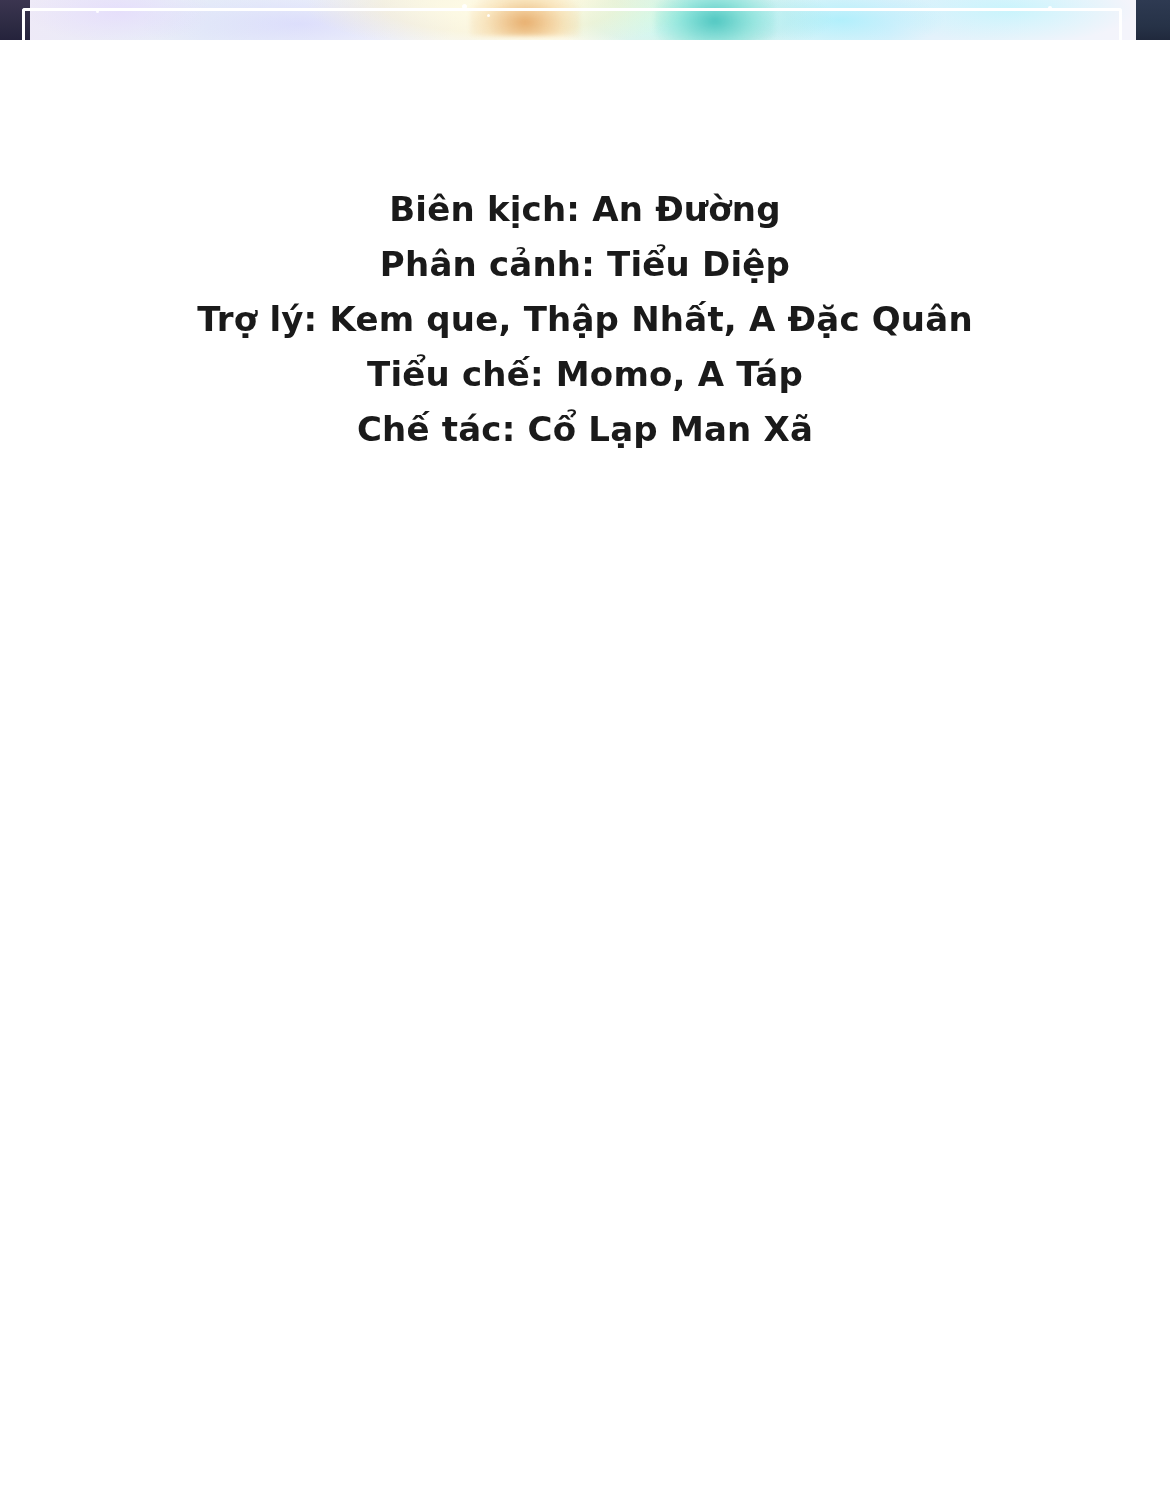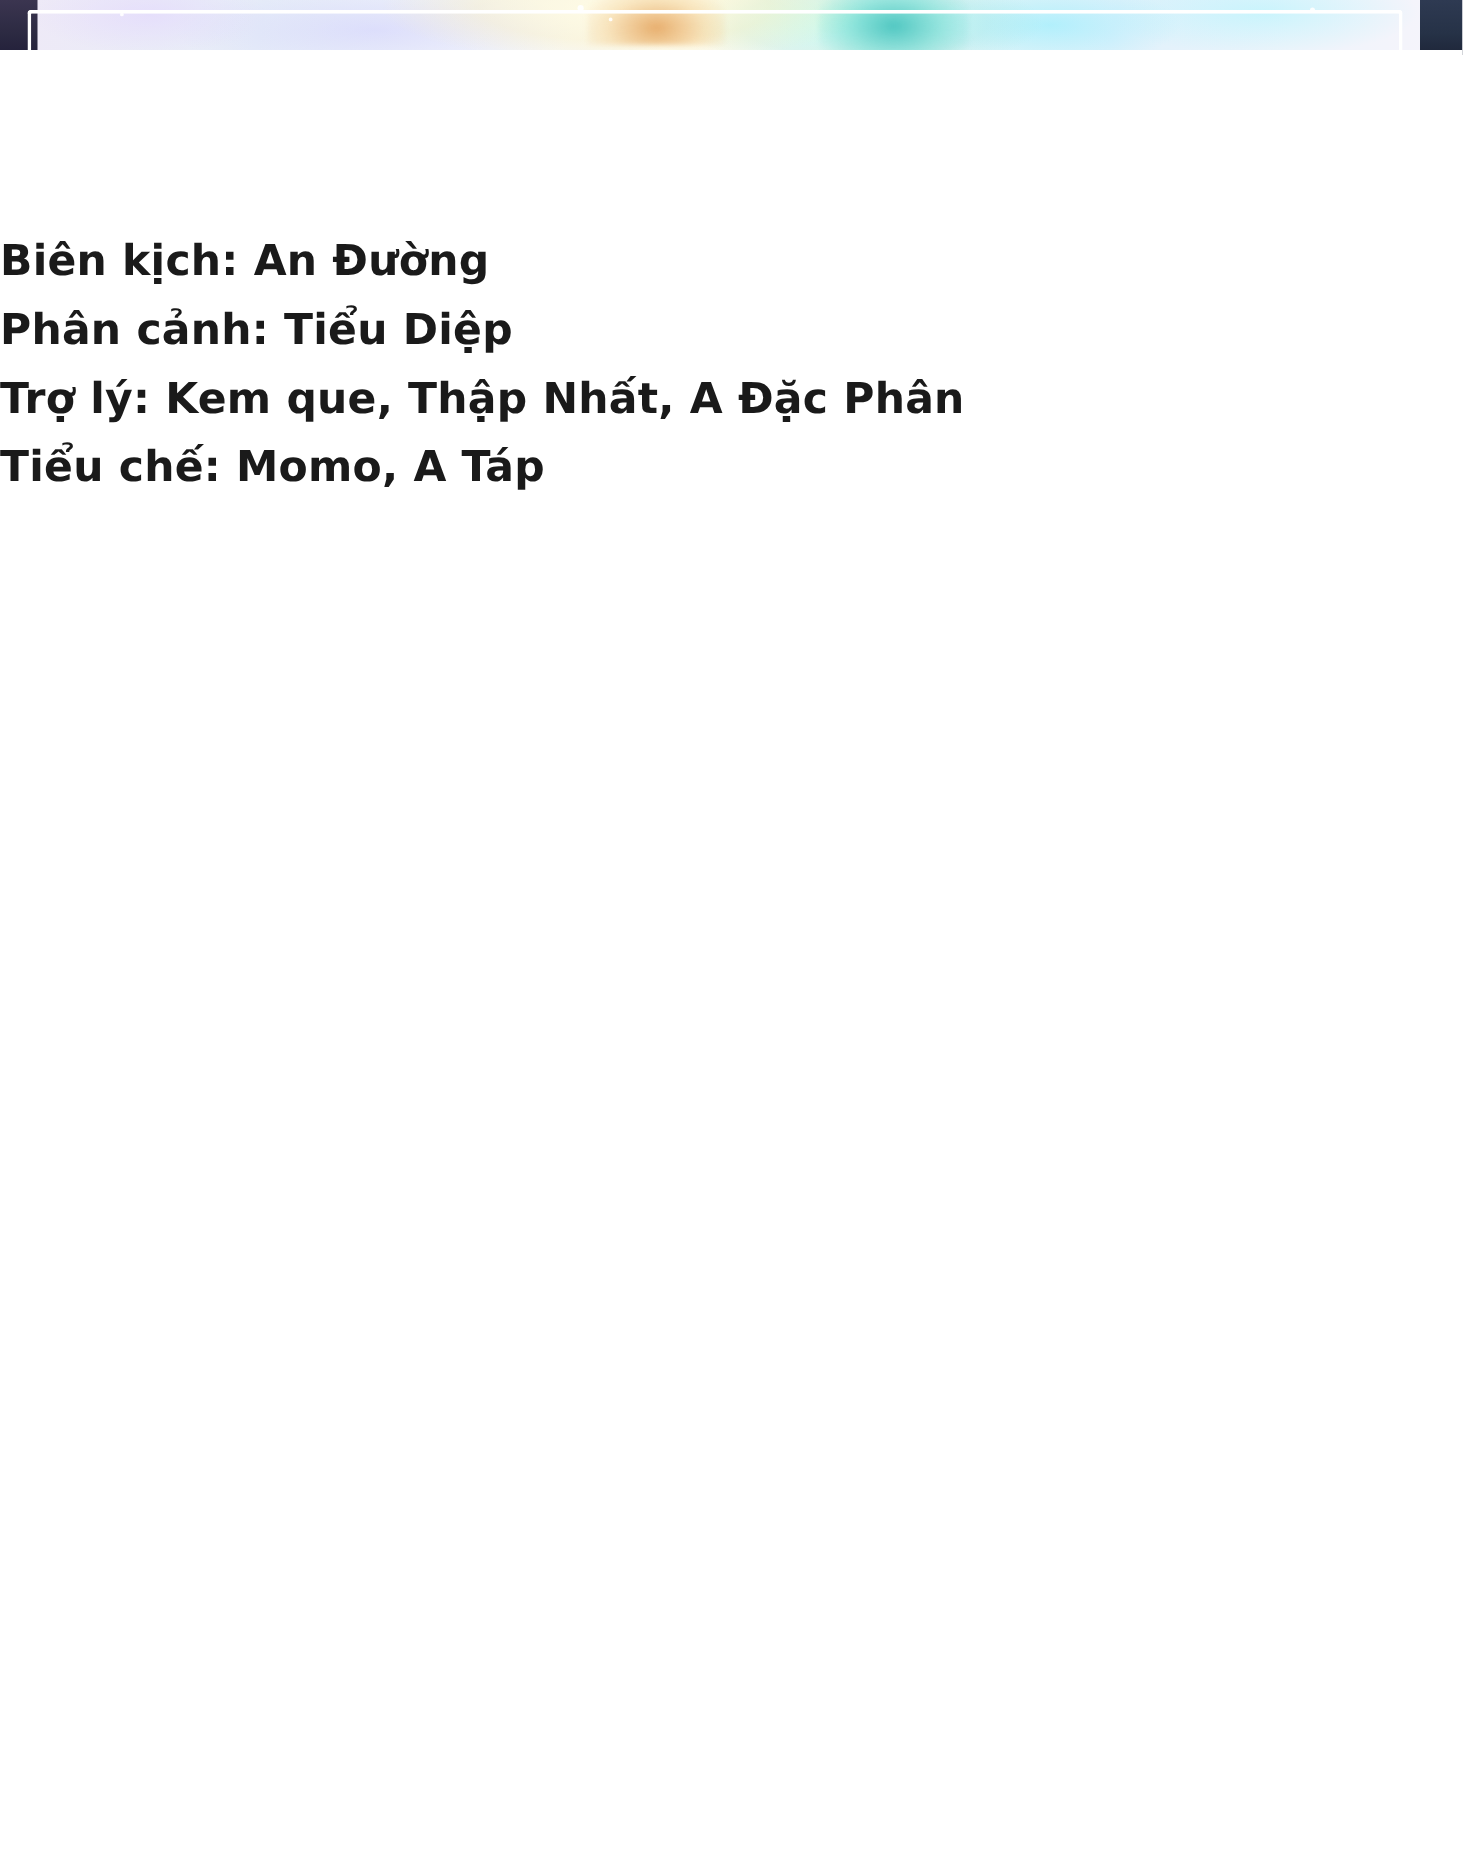--- a/index.html
+++ b/index.html
@@ -87,20 +87,21 @@
     border-radius: 50%;
     opacity: 0.9;
   }
 
   
   .credits {
     position: absolute;
     left: 0;
     top: 182px;
     width: 1170px;
+    text-align: center;
   }
   .credit-line {
     font-family: "DejaVu Sans", sans-serif;
     font-weight: bold;
     font-size: 34px;
     line-height: 55px;
     color: #1a1a1a;
     letter-spacing: 0.2px;
     white-space: nowrap;
   }
@@ -118,15 +119,16 @@
   <div class="spark" style="left:487px;top:14px;width:3px;height:3px;"></div>
   <div class="spark" style="left:1048px;top:6px;width:4px;height:4px;"></div>
   <div class="spark" style="left:96px;top:10px;width:3px;height:3px;"></div>
   <div class="art-frame"></div>
   <div class="art-white-base"></div>
 </div>
 
 <div class="credits">
   <div class="credit-line">Biên kịch: An Đường</div>
   <div class="credit-line">Phân cảnh: Tiểu Diệp</div>
-  <div class="credit-line">Trợ lý: Kem que, Thập Nhất, A Đặc Phân</div>
+  <div class="credit-line">Trợ lý: Kem que, Thập Nhất, A Đặc Quân</div>
   <div class="credit-line">Tiểu chế: Momo, A Táp</div>
+  <div class="credit-line">Chế tác: Cổ Lạp Man Xã</div>
 </div>
 
 </body></html>

